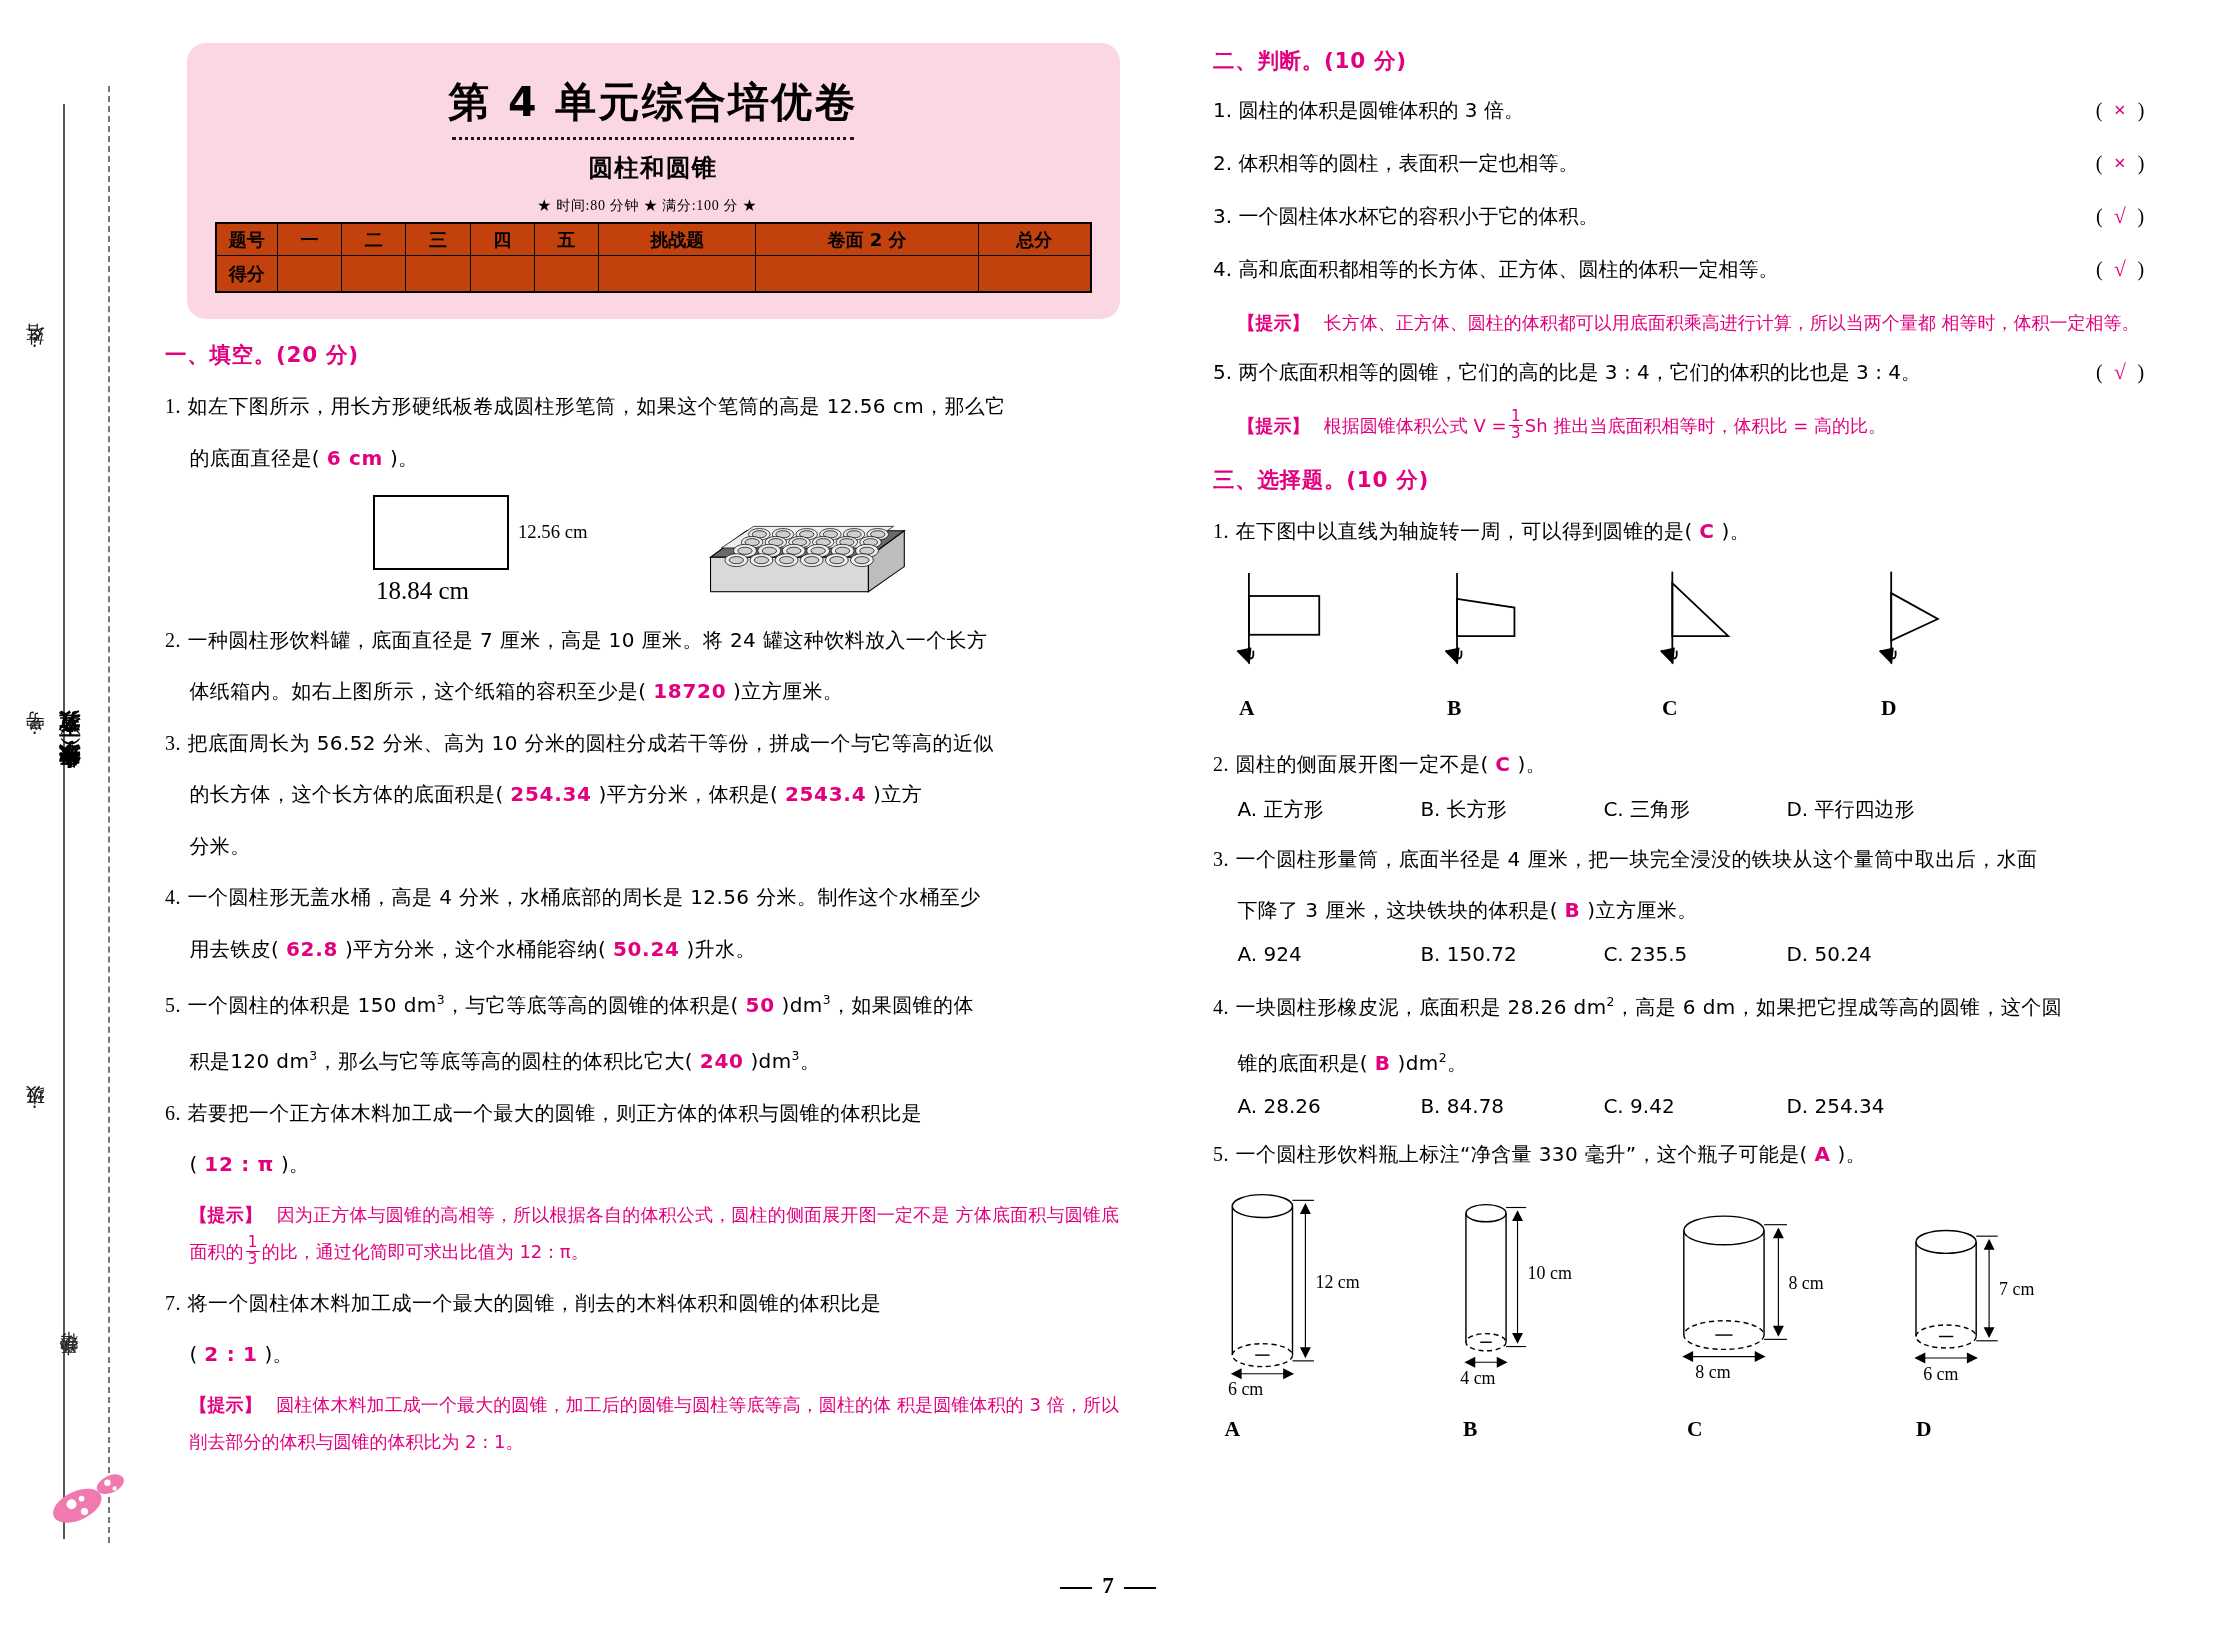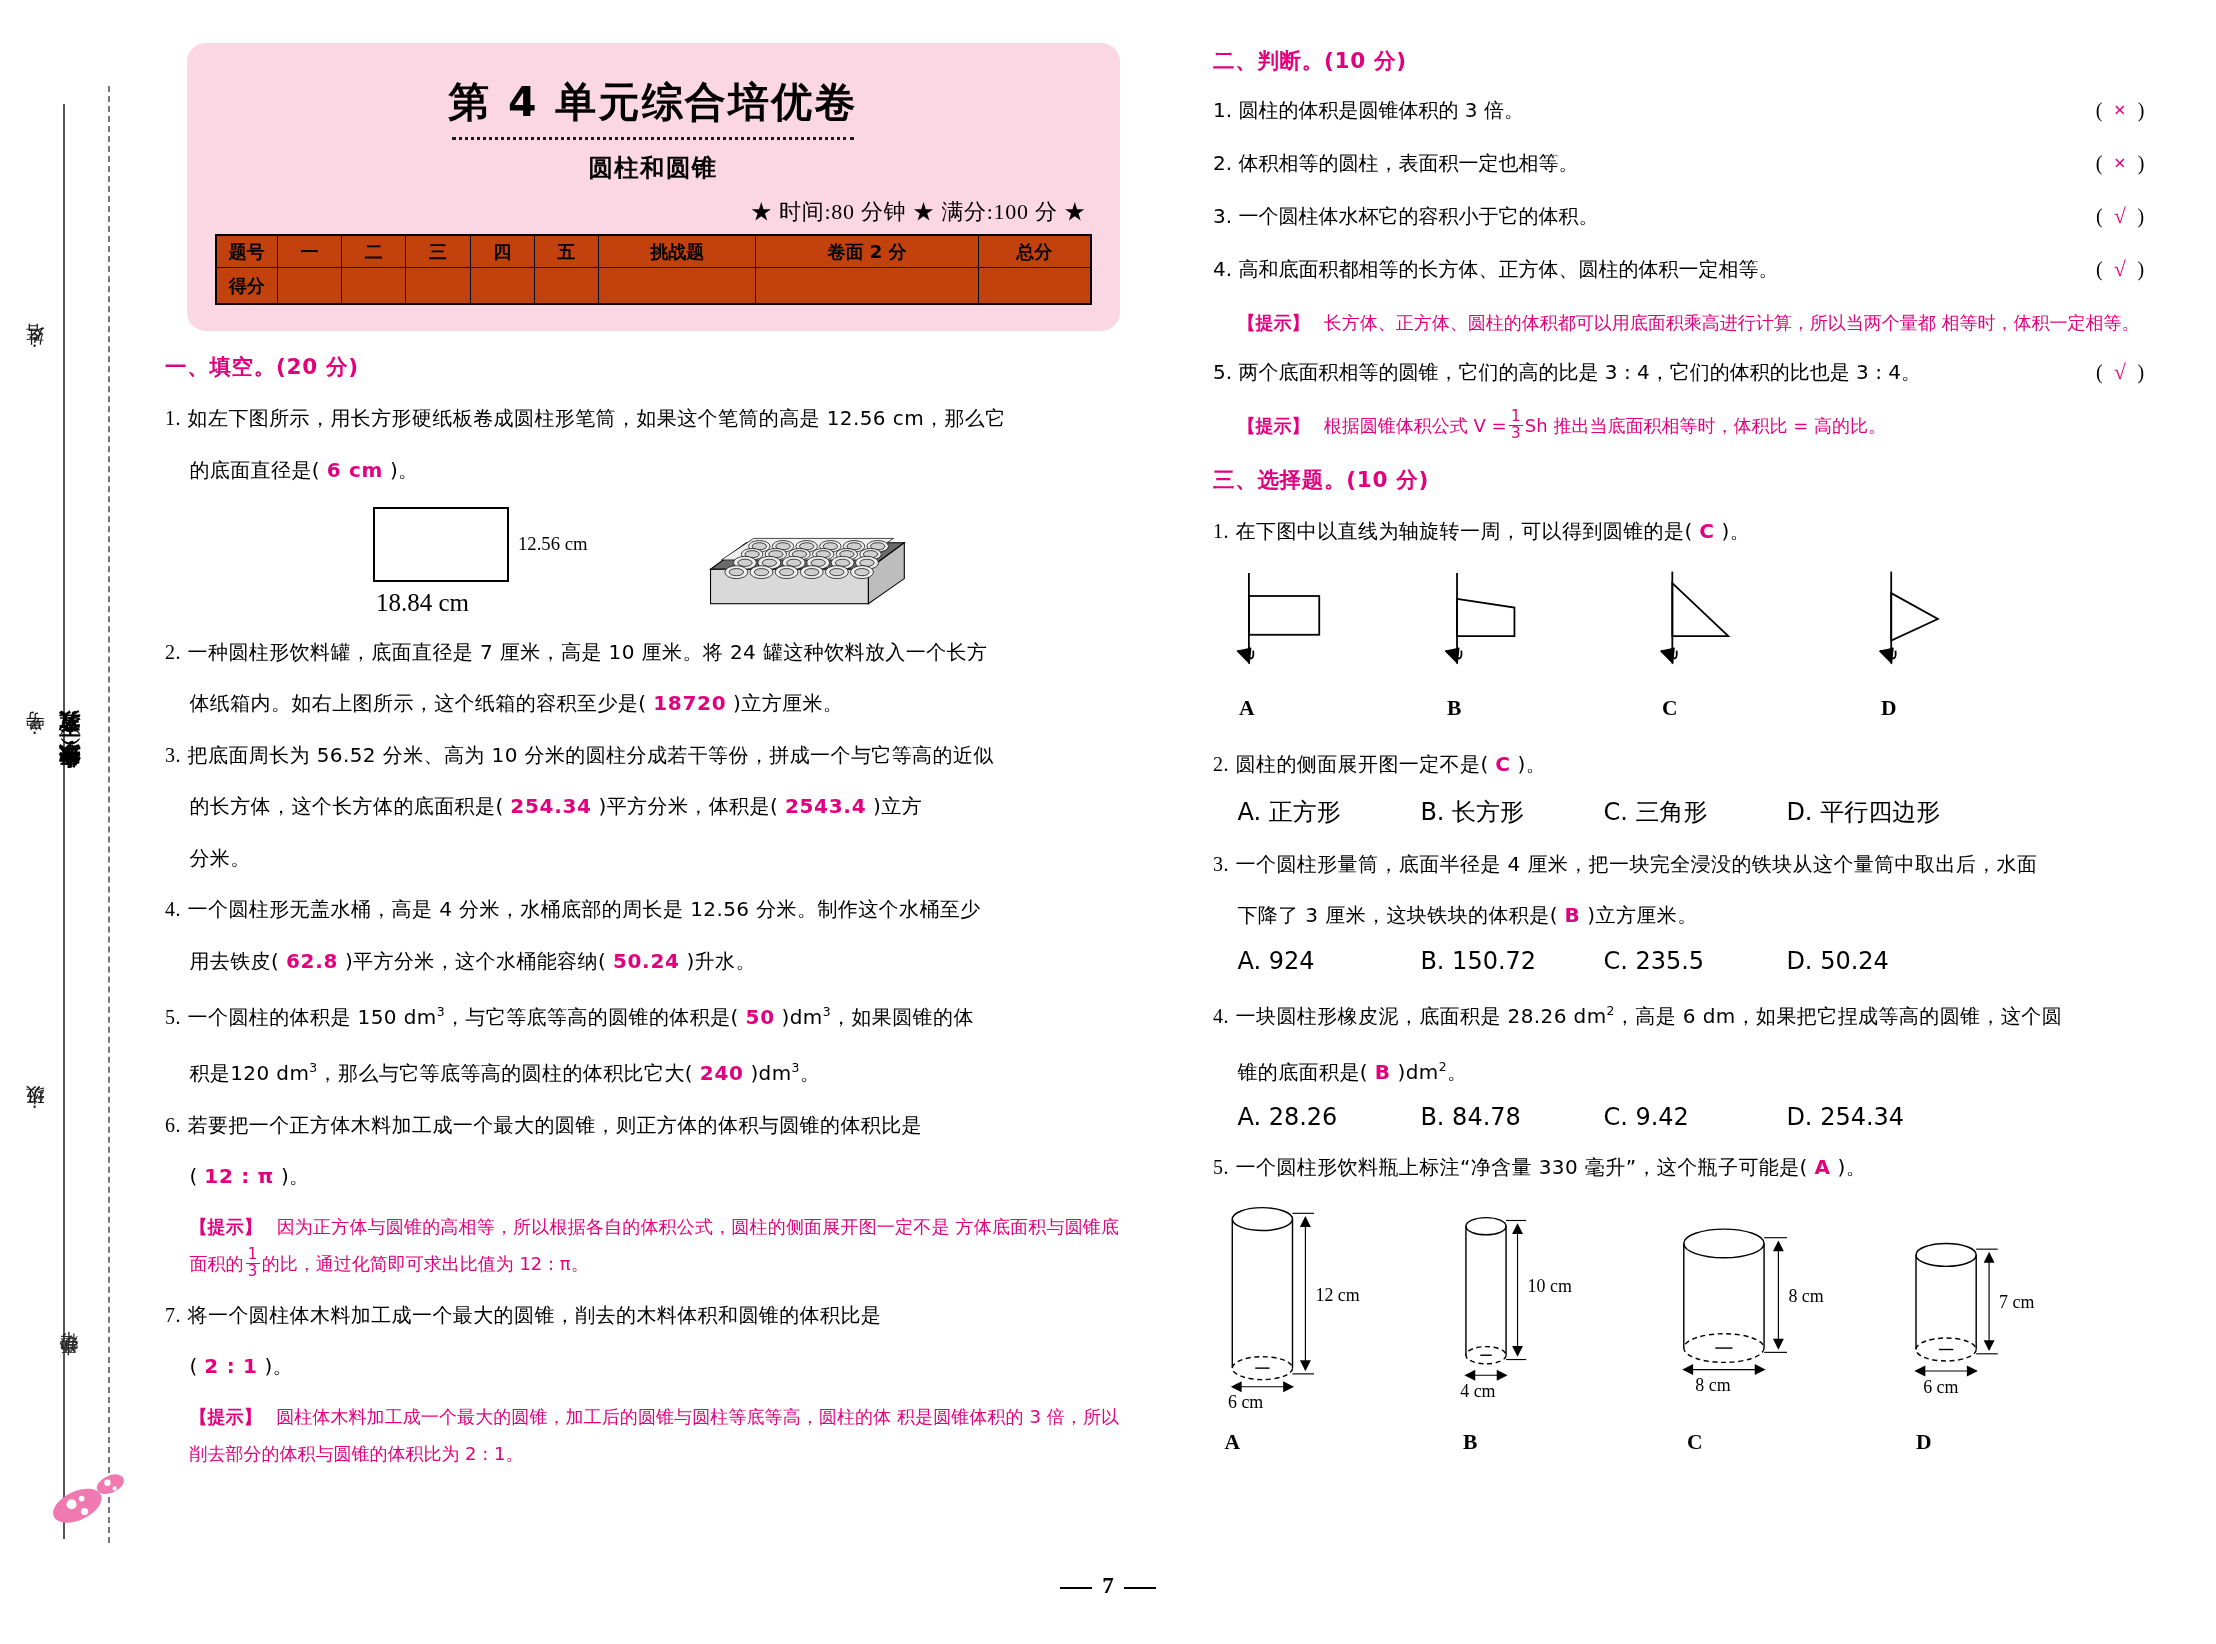--- a/index.html
+++ b/index.html
@@ -69,21 +69,21 @@
   .title-dots {
     width:402px; margin:7.2px auto 4.3px auto; height:0;
     border-top:3.6px dotted #1a1a1a;
   }
   .paper-sub {
     text-align:center; font-size:24.4px; font-weight:bold;
     font-family:"DejaVu Sans", sans-serif; letter-spacing:1.4px;
     margin:11.5px 0 4.3px 0;
   }
   .meta-line {
-    text-align:right; font-size:22px; margin:13px 11.5px 7.2px 0;
+    text-align:center; font-size:14px; margin:13px 11.5px 7.2px 0;
     font-family:"Liberation Serif", serif; letter-spacing:0.7px;
   }
   table.score {
     border-collapse:collapse; width:877px; margin:4.3px auto 4.3px auto;
     background:#c2410c; border:2.2px solid #000;
   }
   table.score td {
     border:1.4px solid #000; text-align:center;
     font-size:18px; font-family:"DejaVu Sans", sans-serif; font-weight:bold;
     height:33px; padding:1.4px 2.9px;
@@ -128,21 +128,21 @@
   }
   .jrow .jtext { flex:1; }
   .jrow .jmark {
     width:108px; text-align:center; flex:none;
     font-family:"Liberation Serif", serif; font-size:20px;
   }
   .jmark .sym { color:#e2007f; font-size:21.5px; font-weight:bold; padding:0 11.5px; }
 
   
   .opts {
-    display:flex; font-size:24px; margin:4.3px 0 16px 0;
+    display:flex; font-size:20px; margin:4.3px 0 16px 0;
     font-family:"DejaVu Sans", sans-serif; padding-left:24.4px;
   }
   .opts span { width:183px; flex:none; }
 
   
   .frac {
     display:inline-block; vertical-align:middle;
     text-align:center; font-size:15px; line-height:1.05;
     margin:0 2.2px; position:relative; top:-1.4px;
   }

